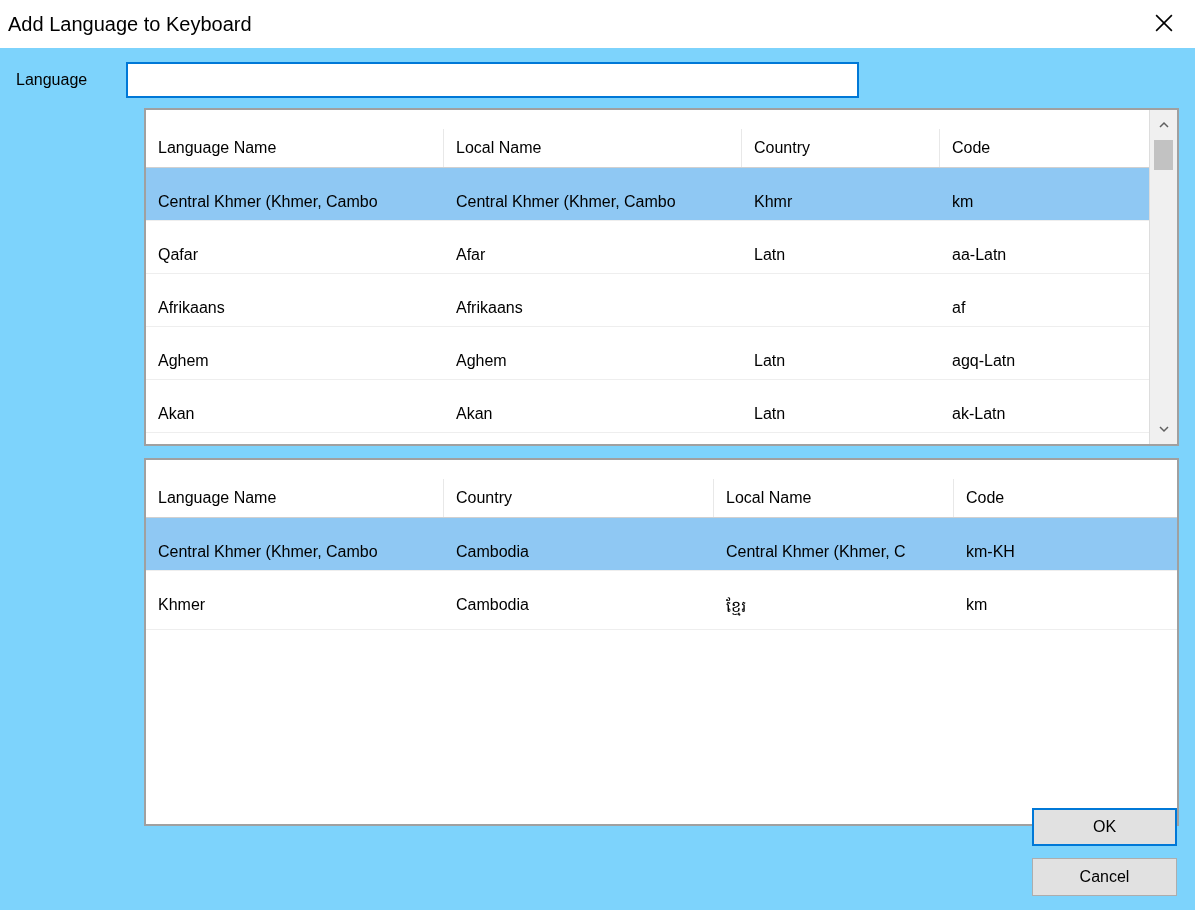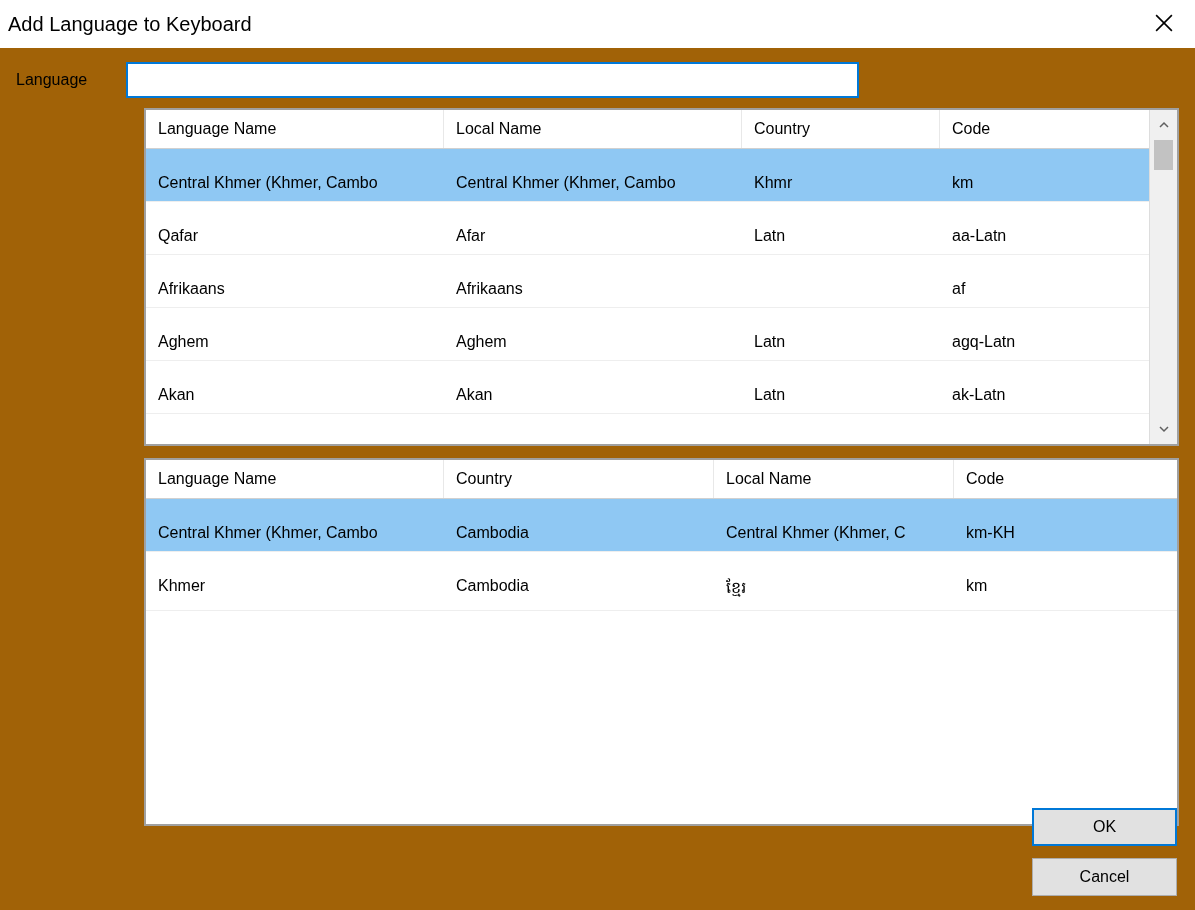--- a/index.html
+++ b/index.html
@@ -8,21 +8,21 @@
     padding: 0;
     font-family: "Segoe UI", Tahoma, sans-serif;
     font-size: 15px;
     background: #f0f0f0;
     color: #000;
     width: 1195px;
     height: 910px;
     overflow: hidden;
   }
   .dialog {
-    background: #a16207;
+    background: #7dd3fc;
     width: 100%;
     height: 100%;
     position: relative;
   }
   .titlebar {
     display: flex;
     justify-content: space-between;
     align-items: center;
     padding: 8px 14px 8px 8px;
     background: #fff;
@@ -73,20 +73,21 @@
   .table-wrap.bottom { height: 368px; }
   
   .grid {
     width: 100%;
     font-size: 16px;
   }
   .grid-header {
     display: flex;
     border-bottom: 1px solid #d0d0d0;
     background: #fff;
+    margin-top: 19px;
   }
   .grid-header .cell {
     padding: 10px 12px;
     border-right: 1px solid #e8e8e8;
   }
   .grid-header .cell:last-child { border-right: none; }
   .grid-body .row {
     display: flex;
     border-bottom: 1px solid #eee;
   }

